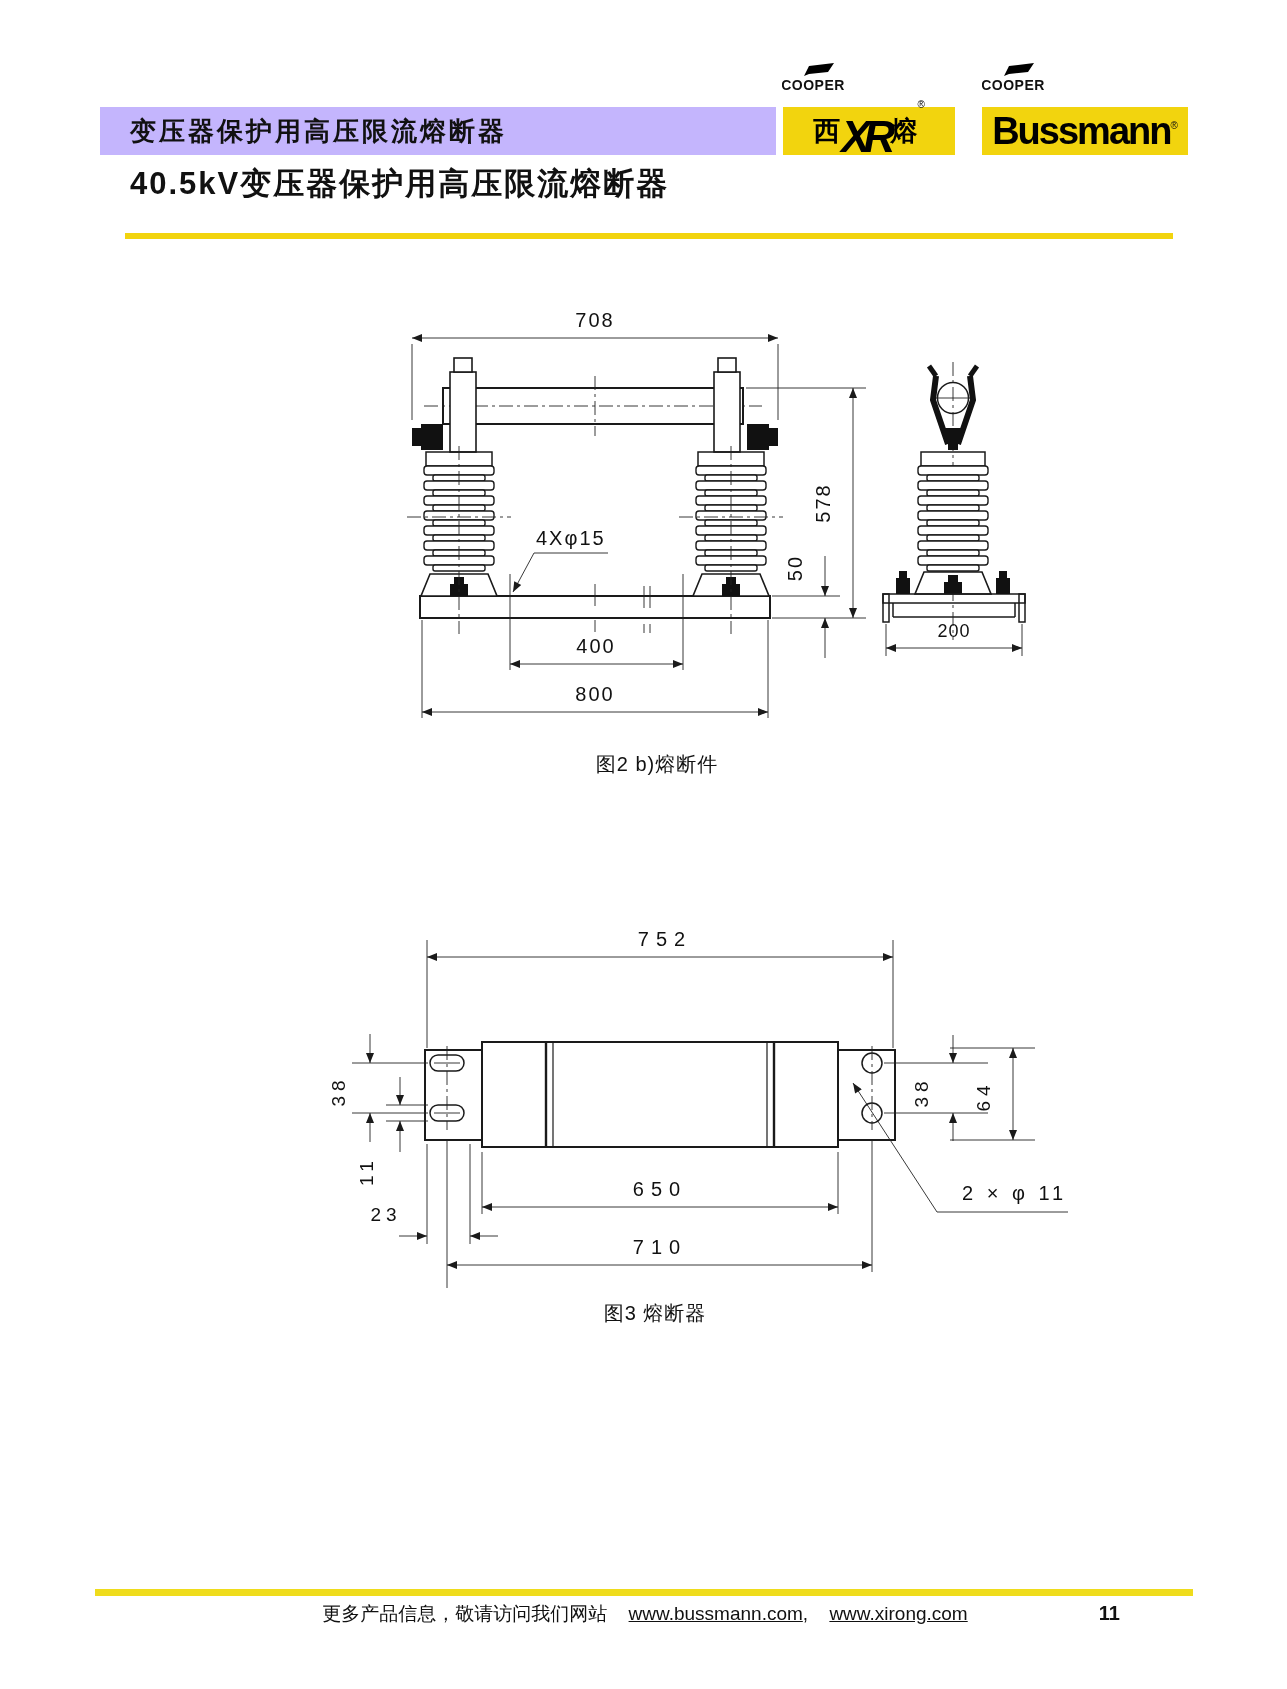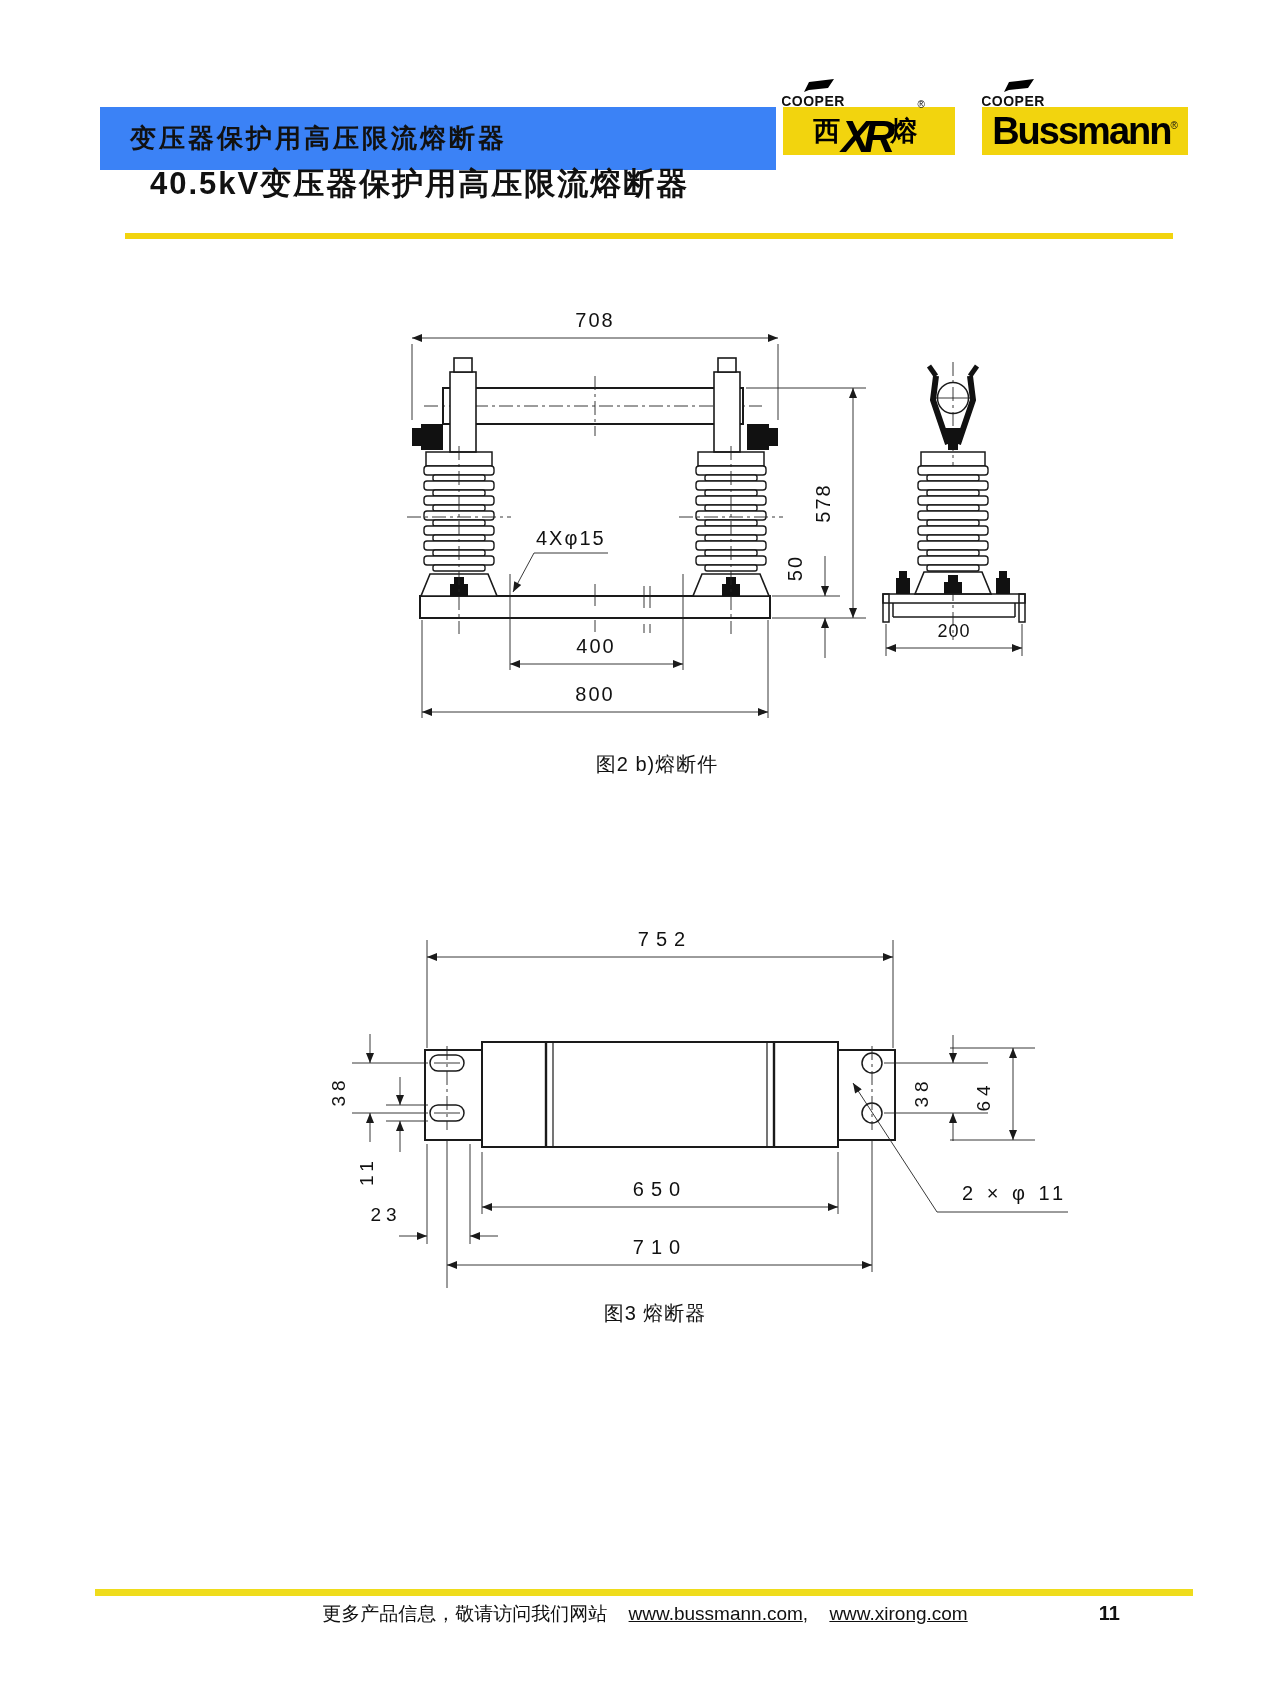--- a/index.html
+++ b/index.html
@@ -3,37 +3,37 @@
 <meta charset="utf-8">
 <style>
   html,body{margin:0;padding:0;background:#e8e8e8;}
   .page{
     position:relative;width:1287px;height:1689px;background:#ffffff;
     margin:0 auto;font-family:"Liberation Sans",sans-serif;color:#111;
     overflow:hidden;
   }
   .abs{position:absolute;}
   
-  .hbar{background:#3b82f6;height:63px;top:107px;}
+  .hbar{background:#c4b5fd;height:48px;top:107px;}
   .hbar-main{left:100px;width:676px;display:flex;align-items:center;}
   .hbar-main span{font-size:26px;font-weight:bold;letter-spacing:3px;padding-left:30px;color:#111;}
   .logo-block{top:107px;height:48px;background:#F2D40E;display:flex;align-items:center;justify-content:center;}
   .xr-block{left:783px;width:172px;}
   .xr-inner{display:flex;align-items:center;color:#000;}
   .xr-cjk{font-size:27px;font-weight:bold;}
   .xr-mid{font-size:44px;font-weight:bold;font-style:italic;letter-spacing:-7px;margin:15px 2px 4px 1px;}
   .xr-reg{font-size:10px;align-self:flex-start;margin-top:2px;}
   .bussmann-block{left:982px;width:206px;}
   .bn-text{font-size:38px;font-weight:800;letter-spacing:-2px;color:#000;}
   .bn-reg{font-size:10px;vertical-align:top;position:relative;top:-6px;}
-  .cooper{top:79px;width:90px;height:42px;}
+  .cooper{top:63px;width:90px;height:42px;}
   .cooper svg{display:block;}
   .cooper text{font-weight:800;font-size:14px;letter-spacing:0.5px;}
   
-  .pg-title{left:130px;top:163px;font-size:31px;font-weight:bold;letter-spacing:2px;color:#111;margin-left:20px;}
+  .pg-title{left:130px;top:163px;font-size:31px;font-weight:bold;letter-spacing:2px;color:#111;}
   .title-rule{left:125px;top:233px;width:1048px;height:6px;background:#F2D40E;}
   
   .foot-rule{left:95px;top:1589px;width:1098px;height:7px;background:#EFDC1C;}
   .foot-text{left:100px;top:1601px;width:1090px;text-align:center;font-size:19px;color:#111;}
   .foot-text .url{text-decoration:underline;margin-left:16px;}
   .pg-num{left:1040px;top:1602px;width:80px;text-align:right;font-size:20px;font-weight:bold;}
   
   svg .obj{fill:#fff;stroke:#1a1a1a;stroke-width:2;}
   svg .obj-thin{fill:none;stroke:#1a1a1a;stroke-width:1.5;}
   svg .dim{stroke:#222;stroke-width:0.9;fill:none;}

